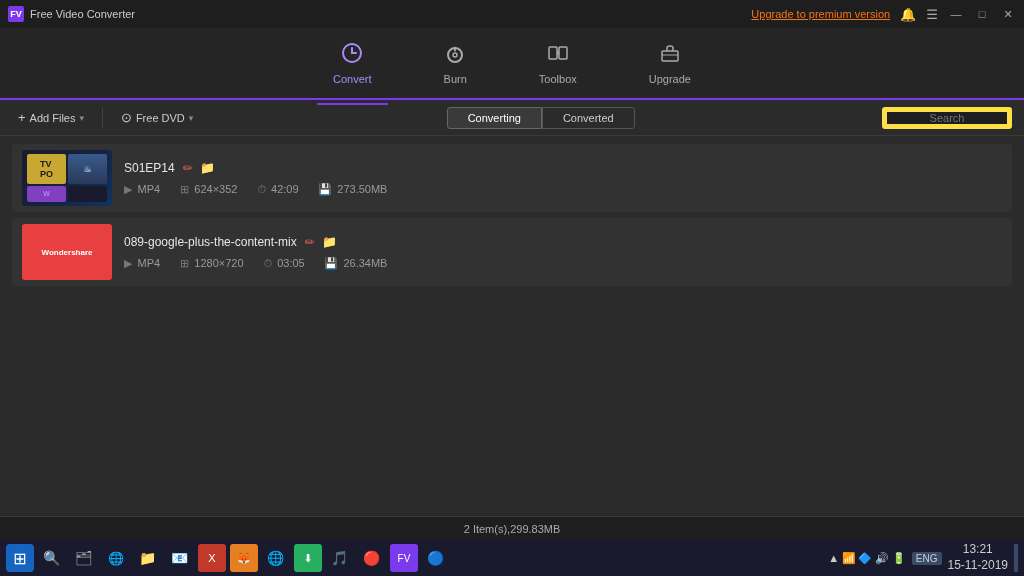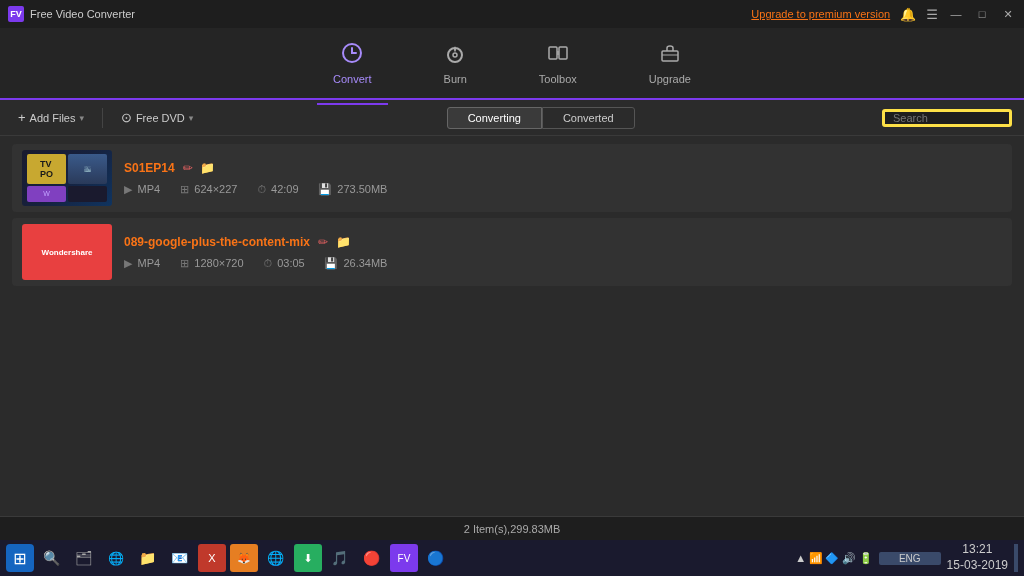--- a/index.html
+++ b/index.html
@@ -160,26 +160,26 @@
       color: #ccc;
       cursor: pointer;
       background: #2b2b2b;
     }
     .tab-btn.active {
       background: #3a3a3a;
       color: white;
       border-color: #666;
     }
     .tab-btn:first-child { border-radius: 3px 0 0 3px; }
-    .tab-btn:last-child { border-radius: 0 3px 3px 0; }
+    .tab-btn:last-child { border-radius: 0 3px 3px 0; text-align: center; }
 
     #search-box {
       margin-left: auto;
       background: #1e1e1e;
-      border: 3px solid #fde047;
+      border: 5px solid #fde047;
       border-radius: 3px;
       padding: 0 8px;
       color: #ccc;
       font-size: 11px;
       width: 130px;
     }
 
     
     #file-list {
       padding: 8px 12px;
@@ -248,23 +248,23 @@
     .file-info {
       flex: 1;
     }
     .file-name-row {
       display: flex;
       align-items: center;
       gap: 8px;
       margin-bottom: 8px;
     }
     .file-name {
-      color: #f97316;
+      color: #e5e5e5;
       font-size: 12px;
-      font-weight: bold;
+      font-weight: normal;
     }
     .edit-icon {
       color: #e06060;
       font-size: 12px;
       cursor: pointer;
     }
     .folder-icon-small {
       color: #e0a030;
       font-size: 12px;
       cursor: pointer;
@@ -337,21 +337,21 @@
     .clock-area {
       display: flex;
       flex-direction: column;
       align-items: center;
       font-size: 12px;
       color: #ccc;
       line-height: 1.3;
     }
     .lang-badge {
       background: #3a4a6a;
-      padding: 1px 20px;
+      padding: 1px 4px;
       border-radius: 2px;
       font-size: 10px;
       color: #ccc;
     }
 
     #main-content {
       height: calc(576px - 28px - 72px - 36px - 24px - 36px);
       overflow-y: auto;
       background: #2b2b2b;
     }
@@ -459,21 +459,21 @@
           <span class="edit-icon">✏</span>
           <span class="folder-icon-small">📁</span>
         </div>
         <div class="file-meta">
           <div class="meta-item">
             <span class="meta-icon">▶</span>
             <span>MP4</span>
           </div>
           <div class="meta-item">
             <span class="meta-icon">⊞</span>
-            <span>624×227</span>
+            <span>624×352</span>
           </div>
           <div class="meta-item">
             <span class="meta-icon">⏱</span>
             <span>42:09</span>
           </div>
           <div class="meta-item">
             <span class="meta-icon">💾</span>
             <span>273.50MB</span>
           </div>
         </div>
@@ -537,17 +537,17 @@
     <div class="sys-tray">
       <span style="font-size:11px;">▲</span>
       <span style="font-size:11px;">📶</span>
       <span style="font-size:11px;">🔷</span>
       <span style="font-size:11px;">🔊</span>
       <span style="font-size:11px;">🔋</span>
     </div>
     <div class="lang-badge">ENG</div>
     <div class="clock-area">
       <span>13:21</span>
-      <span>15-03-2019</span>
+      <span>15-11-2019</span>
     </div>
     <span style="width:4px; height:28px; background:#3a4a6a; display:inline-block; cursor:pointer;"></span>
   </div>
 </div>
 
 </body></html>

